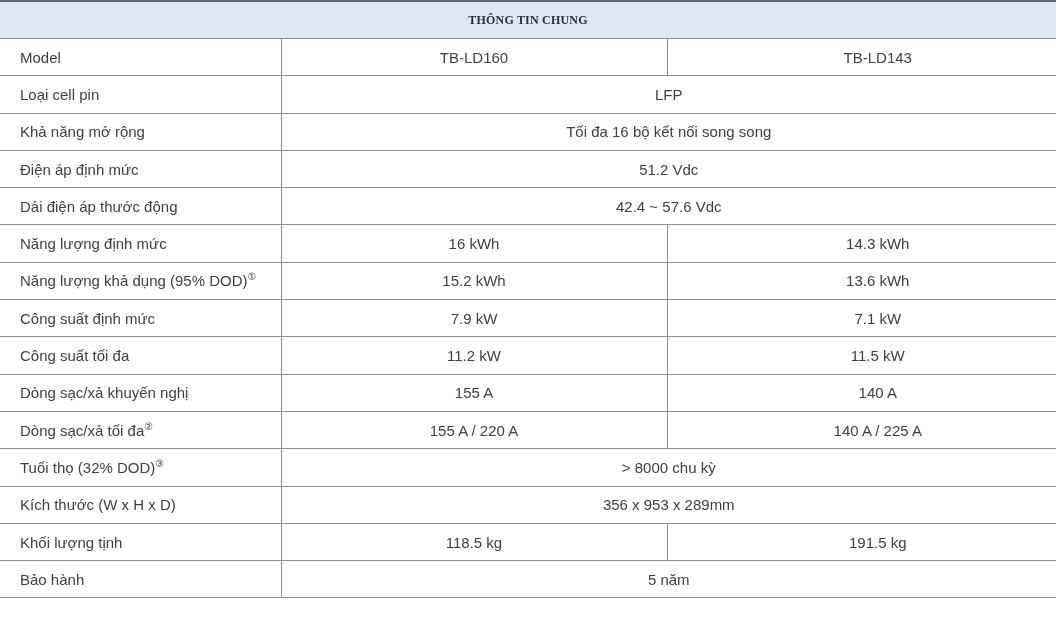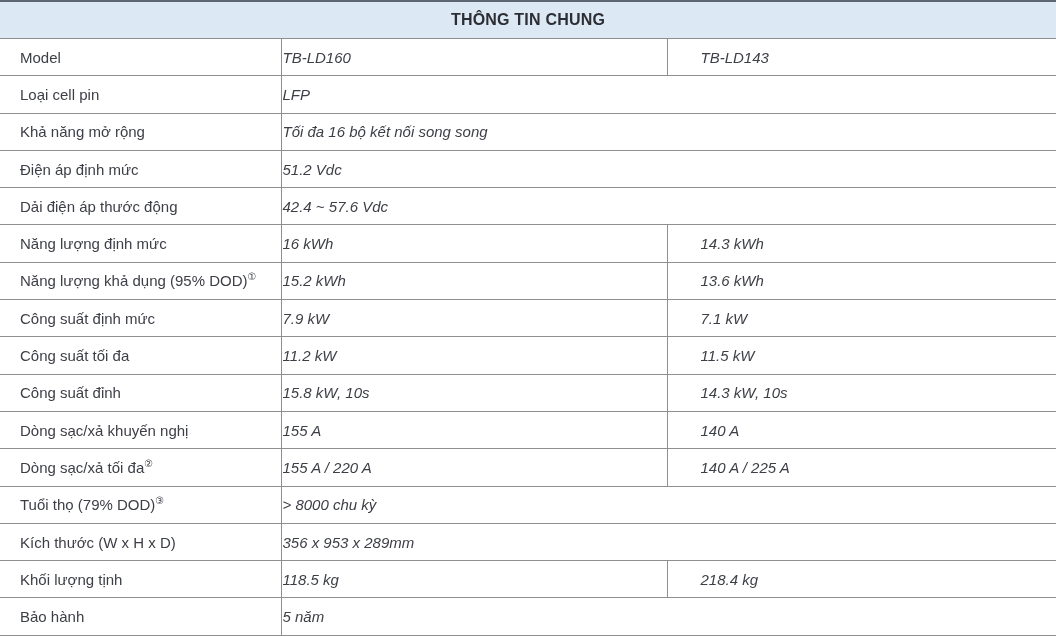--- a/index.html
+++ b/index.html
@@ -18,45 +18,45 @@
   }
   col.c-label { width: 281px; }
   col.c-v1 { width: 386px; }
   col.c-v2 { width: 389px; }
 
   th.title-cell {
     background: #dce9f4;
     border-top: 2px solid #5d6670;
     border-bottom: 1px solid #8f8f8f;
     height: 34px;
-    font-size: 16px;
+    font-size: 12px;
     font-weight: bold;
     color: #2d2e34;
     text-align: center;
     letter-spacing: 0.2px;
+    font-family: Liberation Serif, serif;
   }
   td {
     height: 34.3px;
     border-top: 1px solid #8f8f8f;
     border-bottom: 1px solid #8f8f8f;
     font-size: 15px;
     color: #3d3f46;
     background: #ffffff;
     white-space: nowrap;
     overflow: hidden;
   }
   td.lbl {
     padding-left: 20px;
     text-align: left;
     border-right: 1px solid #8f8f8f;
     margin-left: 32px;
   }
   td.val {
-    text-align: left;
-    font-style: italic;
+    text-align: center;
   }
   td.val + td.val {
     border-left: 1px solid #8f8f8f;
     padding-left: 33px;
   }
   sup.note {
     font-size: 10px;
     color: #3d3f46;
     line-height: 0;
   }
@@ -111,45 +111,40 @@
       <td class="lbl">Công suất định mức</td>
       <td class="val">7.9 kW</td>
       <td class="val">7.1 kW</td>
     </tr>
     <tr>
       <td class="lbl">Công suất tối đa</td>
       <td class="val">11.2 kW</td>
       <td class="val">11.5 kW</td>
     </tr>
     <tr>
-      <td class="lbl">Công suất đỉnh</td>
-      <td class="val">15.8 kW, 10s</td>
-      <td class="val">14.3 kW, 10s</td>
-    </tr>
-    <tr>
       <td class="lbl">Dòng sạc/xả khuyến nghị</td>
       <td class="val">155 A</td>
       <td class="val">140 A</td>
     </tr>
     <tr>
       <td class="lbl"><span>Dòng sạc/xả tối đa</span><sup class="note">②</sup></td>
       <td class="val">155 A / 220 A</td>
       <td class="val">140 A / 225 A</td>
     </tr>
     <tr>
-      <td class="lbl"><span>Tuổi thọ (79% DOD)</span><sup class="note">③</sup></td>
+      <td class="lbl"><span>Tuổi thọ (32% DOD)</span><sup class="note">③</sup></td>
       <td class="val" colspan="2">&gt; 8000 chu kỳ</td>
     </tr>
     <tr>
       <td class="lbl">Kích thước (W x H x D)</td>
       <td class="val" colspan="2">356 x 953 x 289mm</td>
     </tr>
     <tr>
       <td class="lbl">Khối lượng tịnh</td>
       <td class="val">118.5 kg</td>
-      <td class="val">218.4 kg</td>
+      <td class="val">191.5 kg</td>
     </tr>
     <tr>
       <td class="lbl">Bảo hành</td>
       <td class="val" colspan="2">5 năm</td>
     </tr>
   </tbody>
 </table>
 
 </body></html>

